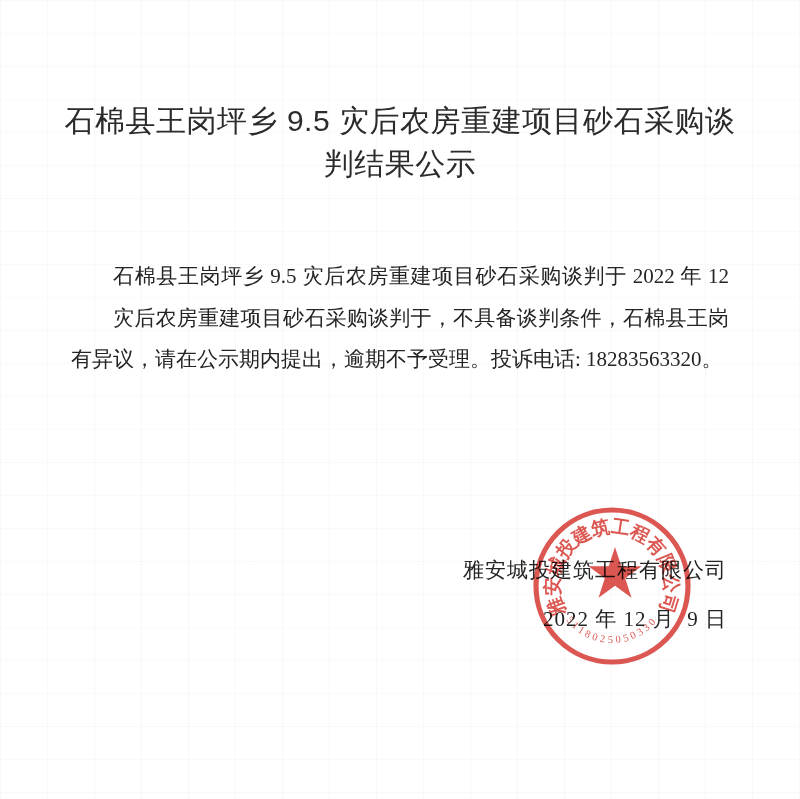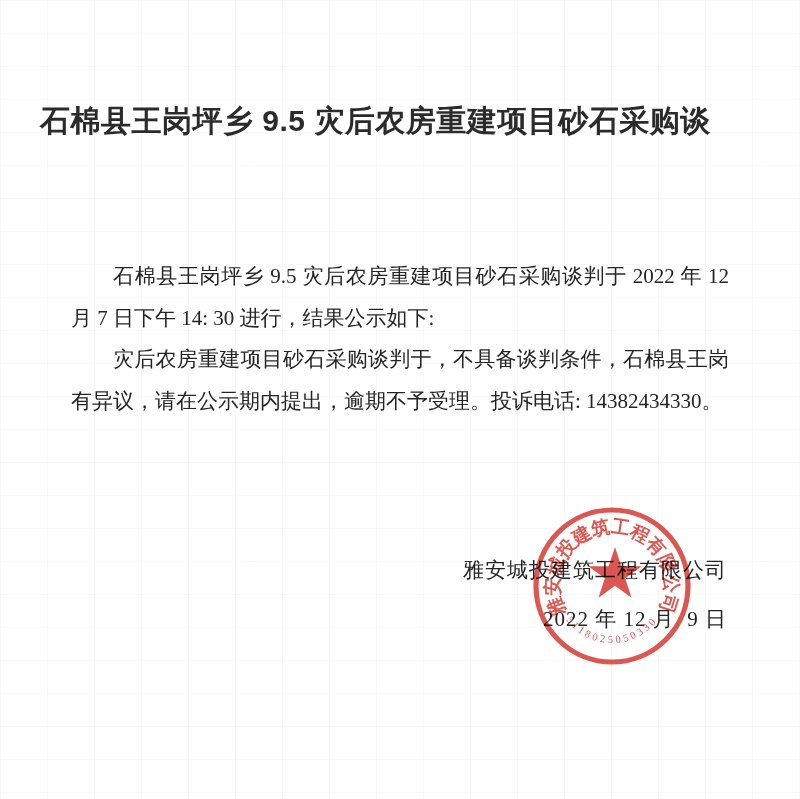--- a/index.html
+++ b/index.html
@@ -11,22 +11,23 @@
     background-image:
       repeating-linear-gradient(to right, rgba(120,120,120,0.05) 0 1px, transparent 1px 47px),
       repeating-linear-gradient(to bottom, rgba(120,120,120,0.04) 0 1px, transparent 1px 33px);
     overflow:hidden;
     color:#262626;
     font-family:"Liberation Serif","DejaVu Serif",serif;
   }
   .title{
     position:absolute;
     left:40px;right:40px;top:79px;
+    text-align:center;
     font-family:"Liberation Sans","DejaVu Sans",sans-serif;
-    font-weight:700;
+    font-weight:400;
     font-size:30px;
     line-height:43px;
     color:#2b2b2b;
     letter-spacing:0.5px;
   }
   .title .t-line{display:block;}
   .body-text{
     position:absolute;
     left:71px;top:256px;
     width:658px;
@@ -67,27 +68,27 @@
   .seal .arc-name{font-size:19px;}
   .seal .arc-num{font-size:10.5px;letter-spacing:3px;font-weight:400;}
 </style>
 </head>
 <body>
 
 <div class="page">
 
   <h1 class="title">
     <span class="t-line">石棉县王岗坪乡 9.5 灾后农房重建项目砂石采购谈</span>
+    <span class="t-line">判结果公示</span>
   </h1>
 
   <div class="body-text">
     <div class="line fill indent">石棉县王岗坪乡 9.5 灾后农房重建项目砂石采购谈判于 2022 年 12</div>
-    <div class="line">月 7 日下午 14: 30 进行，结果公示如下:</div>
     <div class="line fill indent">灾后农房重建项目砂石采购谈判于，不具备谈判条件，石棉县王岗</div>
-    <div class="line">有异议，请在公示期内提出，逾期不予受理。投诉电话: 14382434330。</div>
+    <div class="line">有异议，请在公示期内提出，逾期不予受理。投诉电话: 18283563320。</div>
   </div>
 
   <div class="signature">
     <span class="sig-line">雅安城投建筑工程有限公司</span>
     <span class="sig-line">2022 年 12 月  9 日</span>
   </div>
 
   <svg class="seal" viewBox="-90 -90 180 180" xmlns="http://www.w3.org/2000/svg">
     <defs>
       <path id="sealNameArc" d="M -45.9 26.5 A 53 53 0 1 1 45.9 26.5" fill="none"></path>

